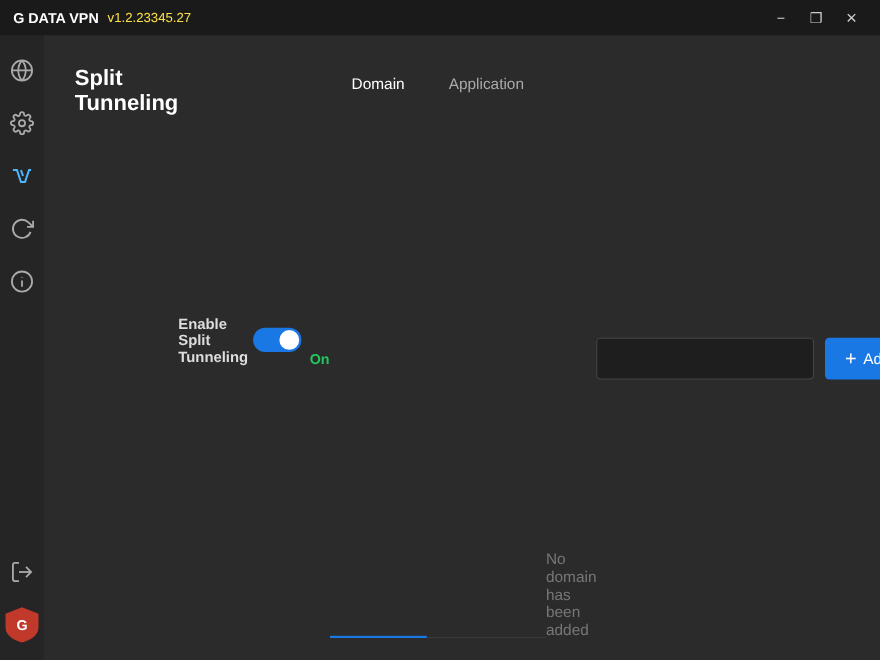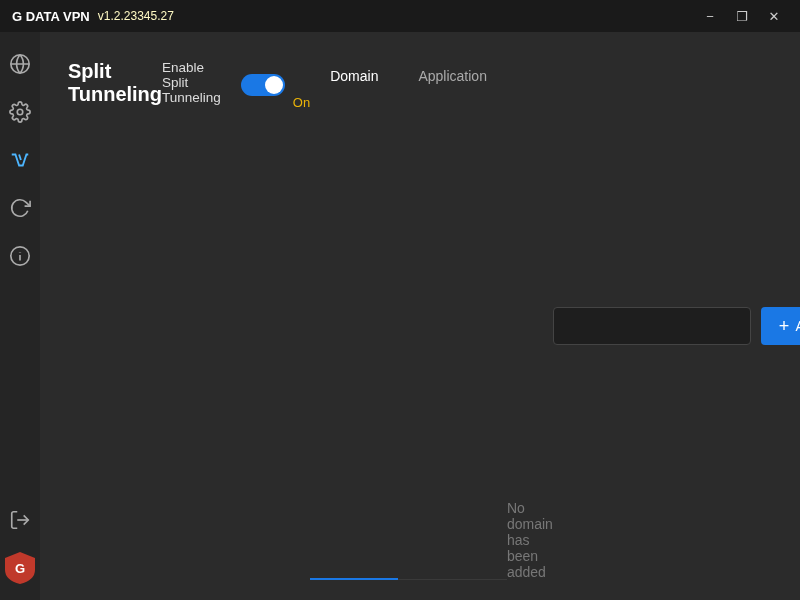--- a/index.html
+++ b/index.html
@@ -27,21 +27,21 @@
       align-items: center;
       gap: 8px;
     }
     .title-bar-title {
       font-size: 13px;
       font-weight: 600;
       color: #ffffff;
     }
     .title-bar-version {
       font-size: 12px;
-      color: #fef9c3;
+      color: #fde047;
       text-align: center;
     }
     .title-bar-controls {
       display: flex;
       gap: 4px;
     }
     .title-bar-btn {
       width: 28px;
       height: 20px;
       background: transparent;
@@ -117,23 +117,24 @@
       font-size: 12.5px;
       color: #aaa;
       line-height: 1.5;
       margin-bottom: 22px;
       max-width: 700px;
     }
 
     
     .toggle-section {
       display: flex;
-      align-items: flex-start;
-      gap: 20px;
+      align-items: center;
+      gap: 4px;
       margin-bottom: 22px;
+      font-weight: bold;
     }
     .toggle-label {
       font-size: 13.5px;
       color: #ddd;
     }
     .toggle-wrapper {
       display: flex;
       align-items: center;
       gap: 8px;
     }
@@ -150,21 +151,21 @@
       height: 18px;
       background: #fff;
       border-radius: 50%;
       position: absolute;
       top: 2px;
       right: 2px;
       transition: right 0.2s;
     }
     .toggle-state {
       font-size: 13px;
-      color: #eab308;
+      color: #22c55e;
       margin-top: 35px;
     }
 
     
     .tabs {
       display: flex;
       gap: 0;
       margin-bottom: 0;
       border-bottom: 1px solid #3a3a3a;
     }

